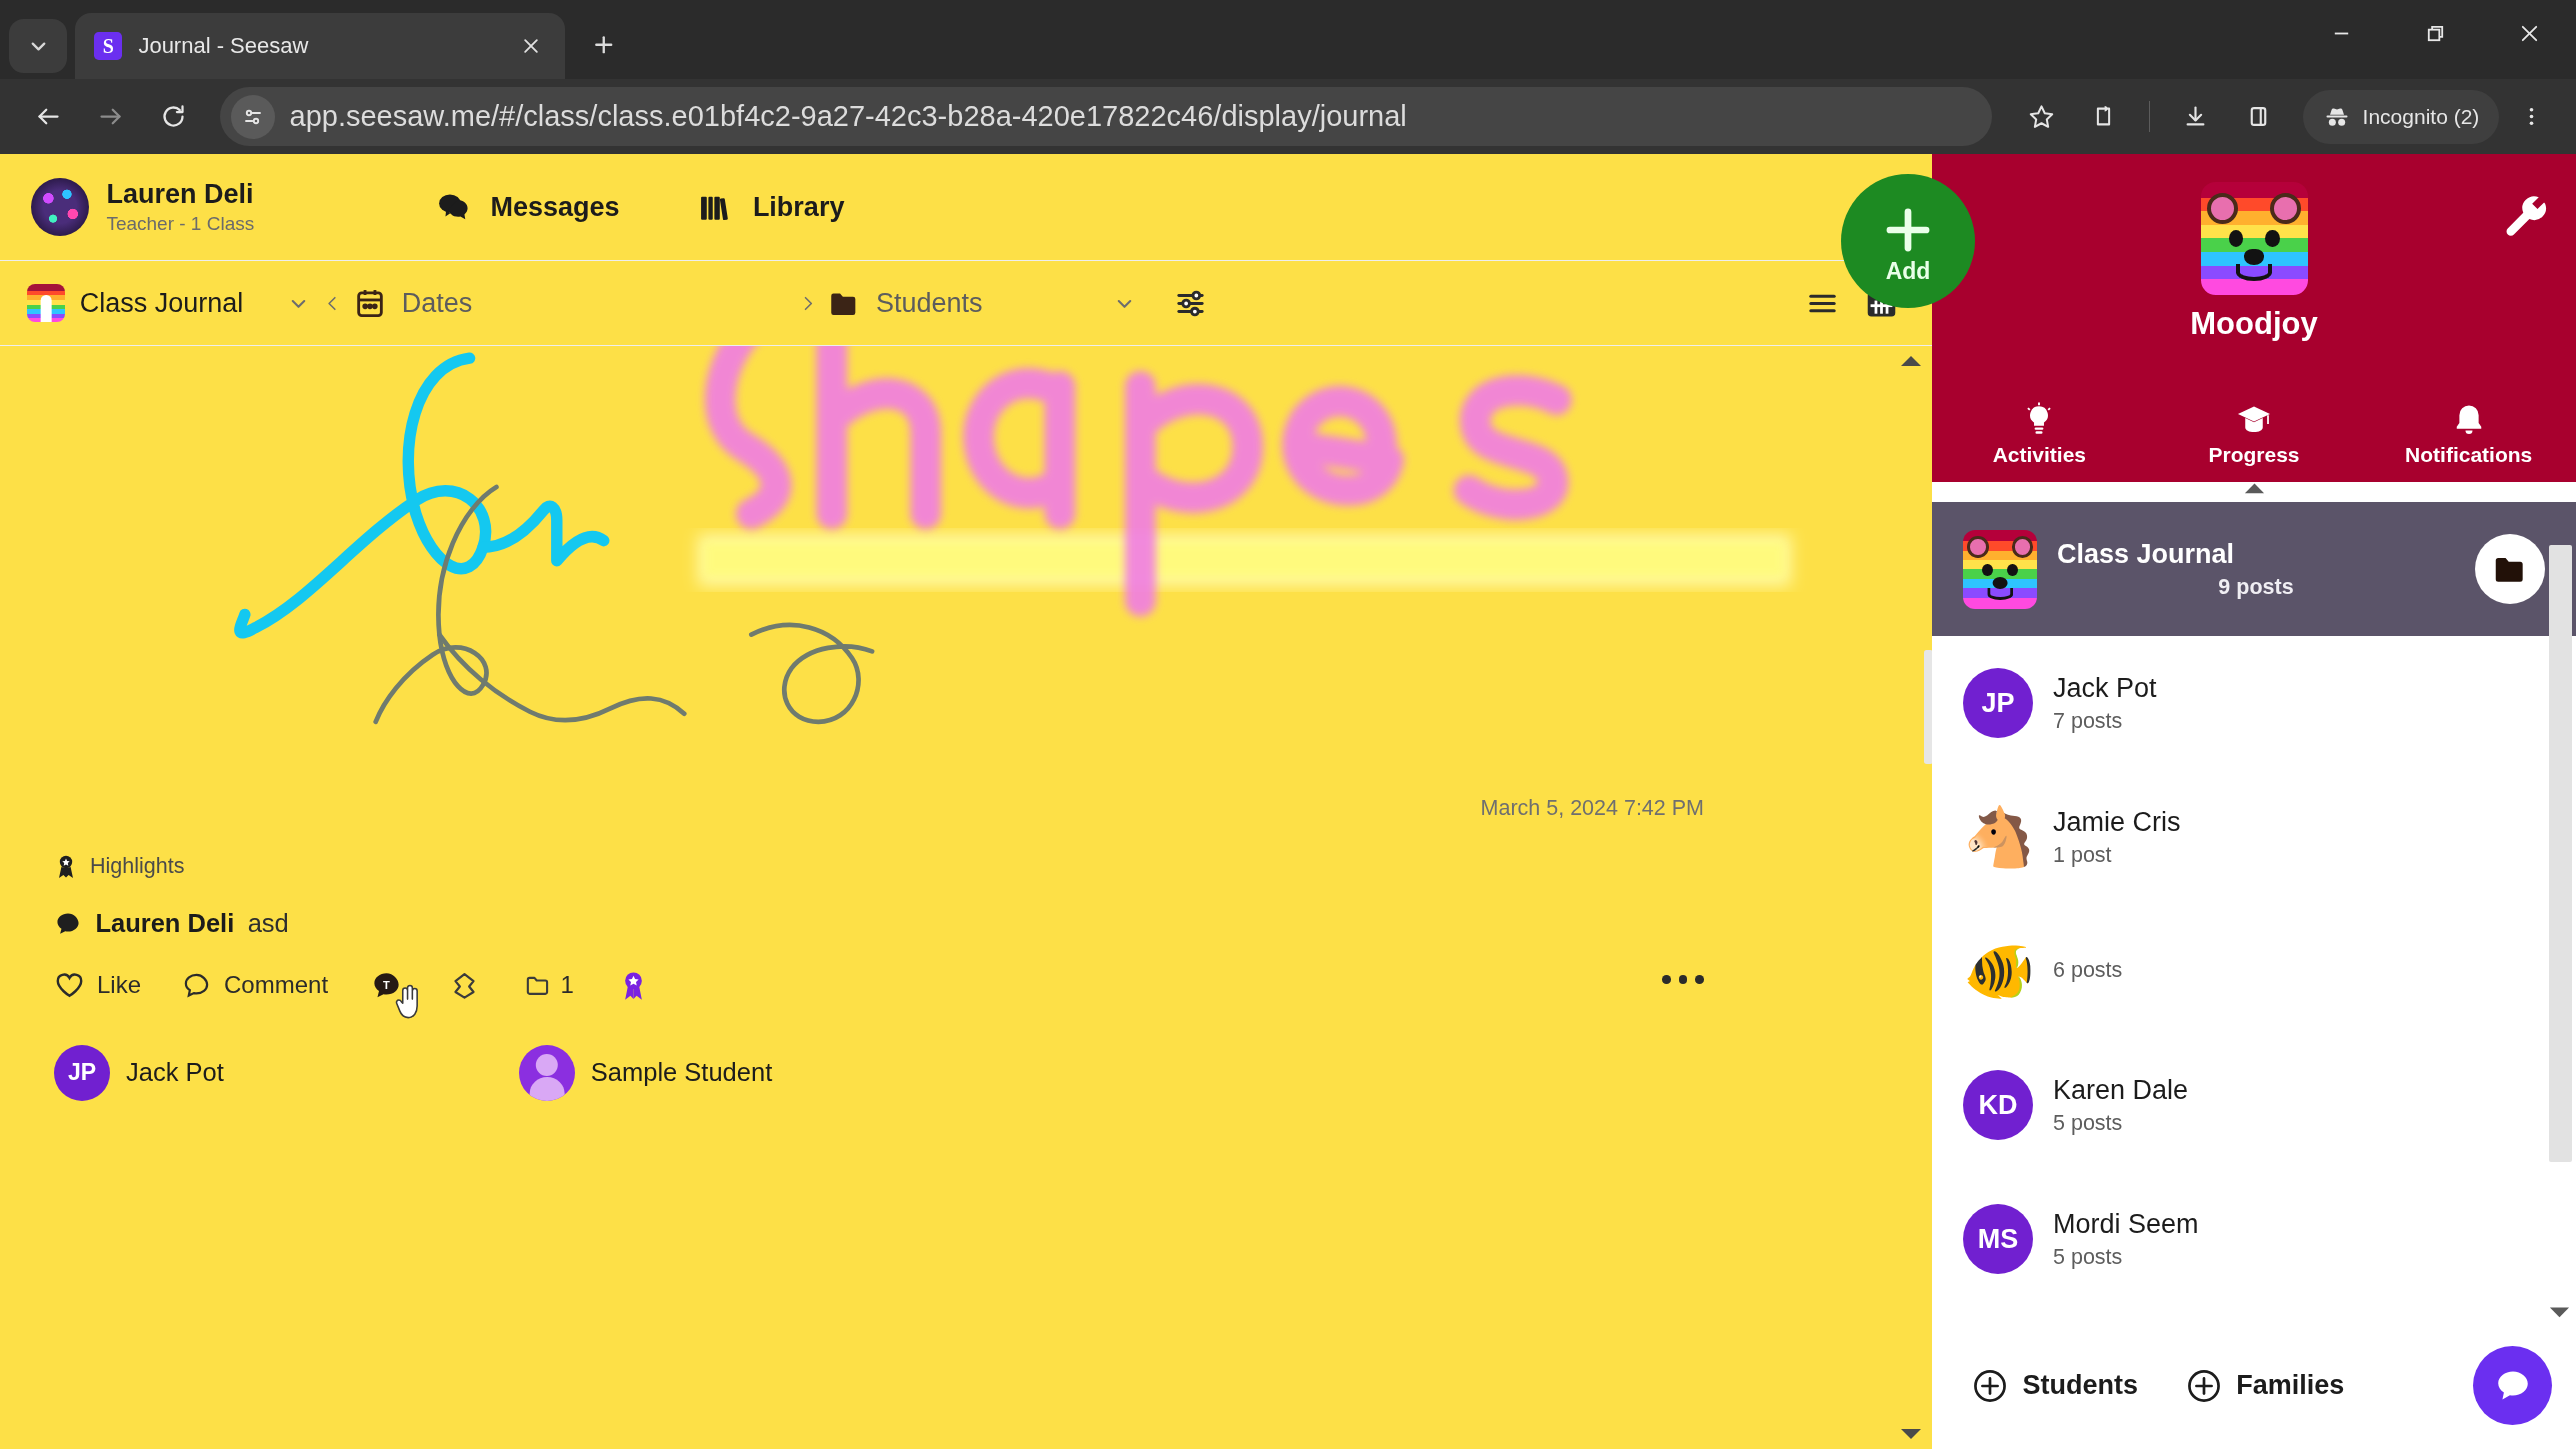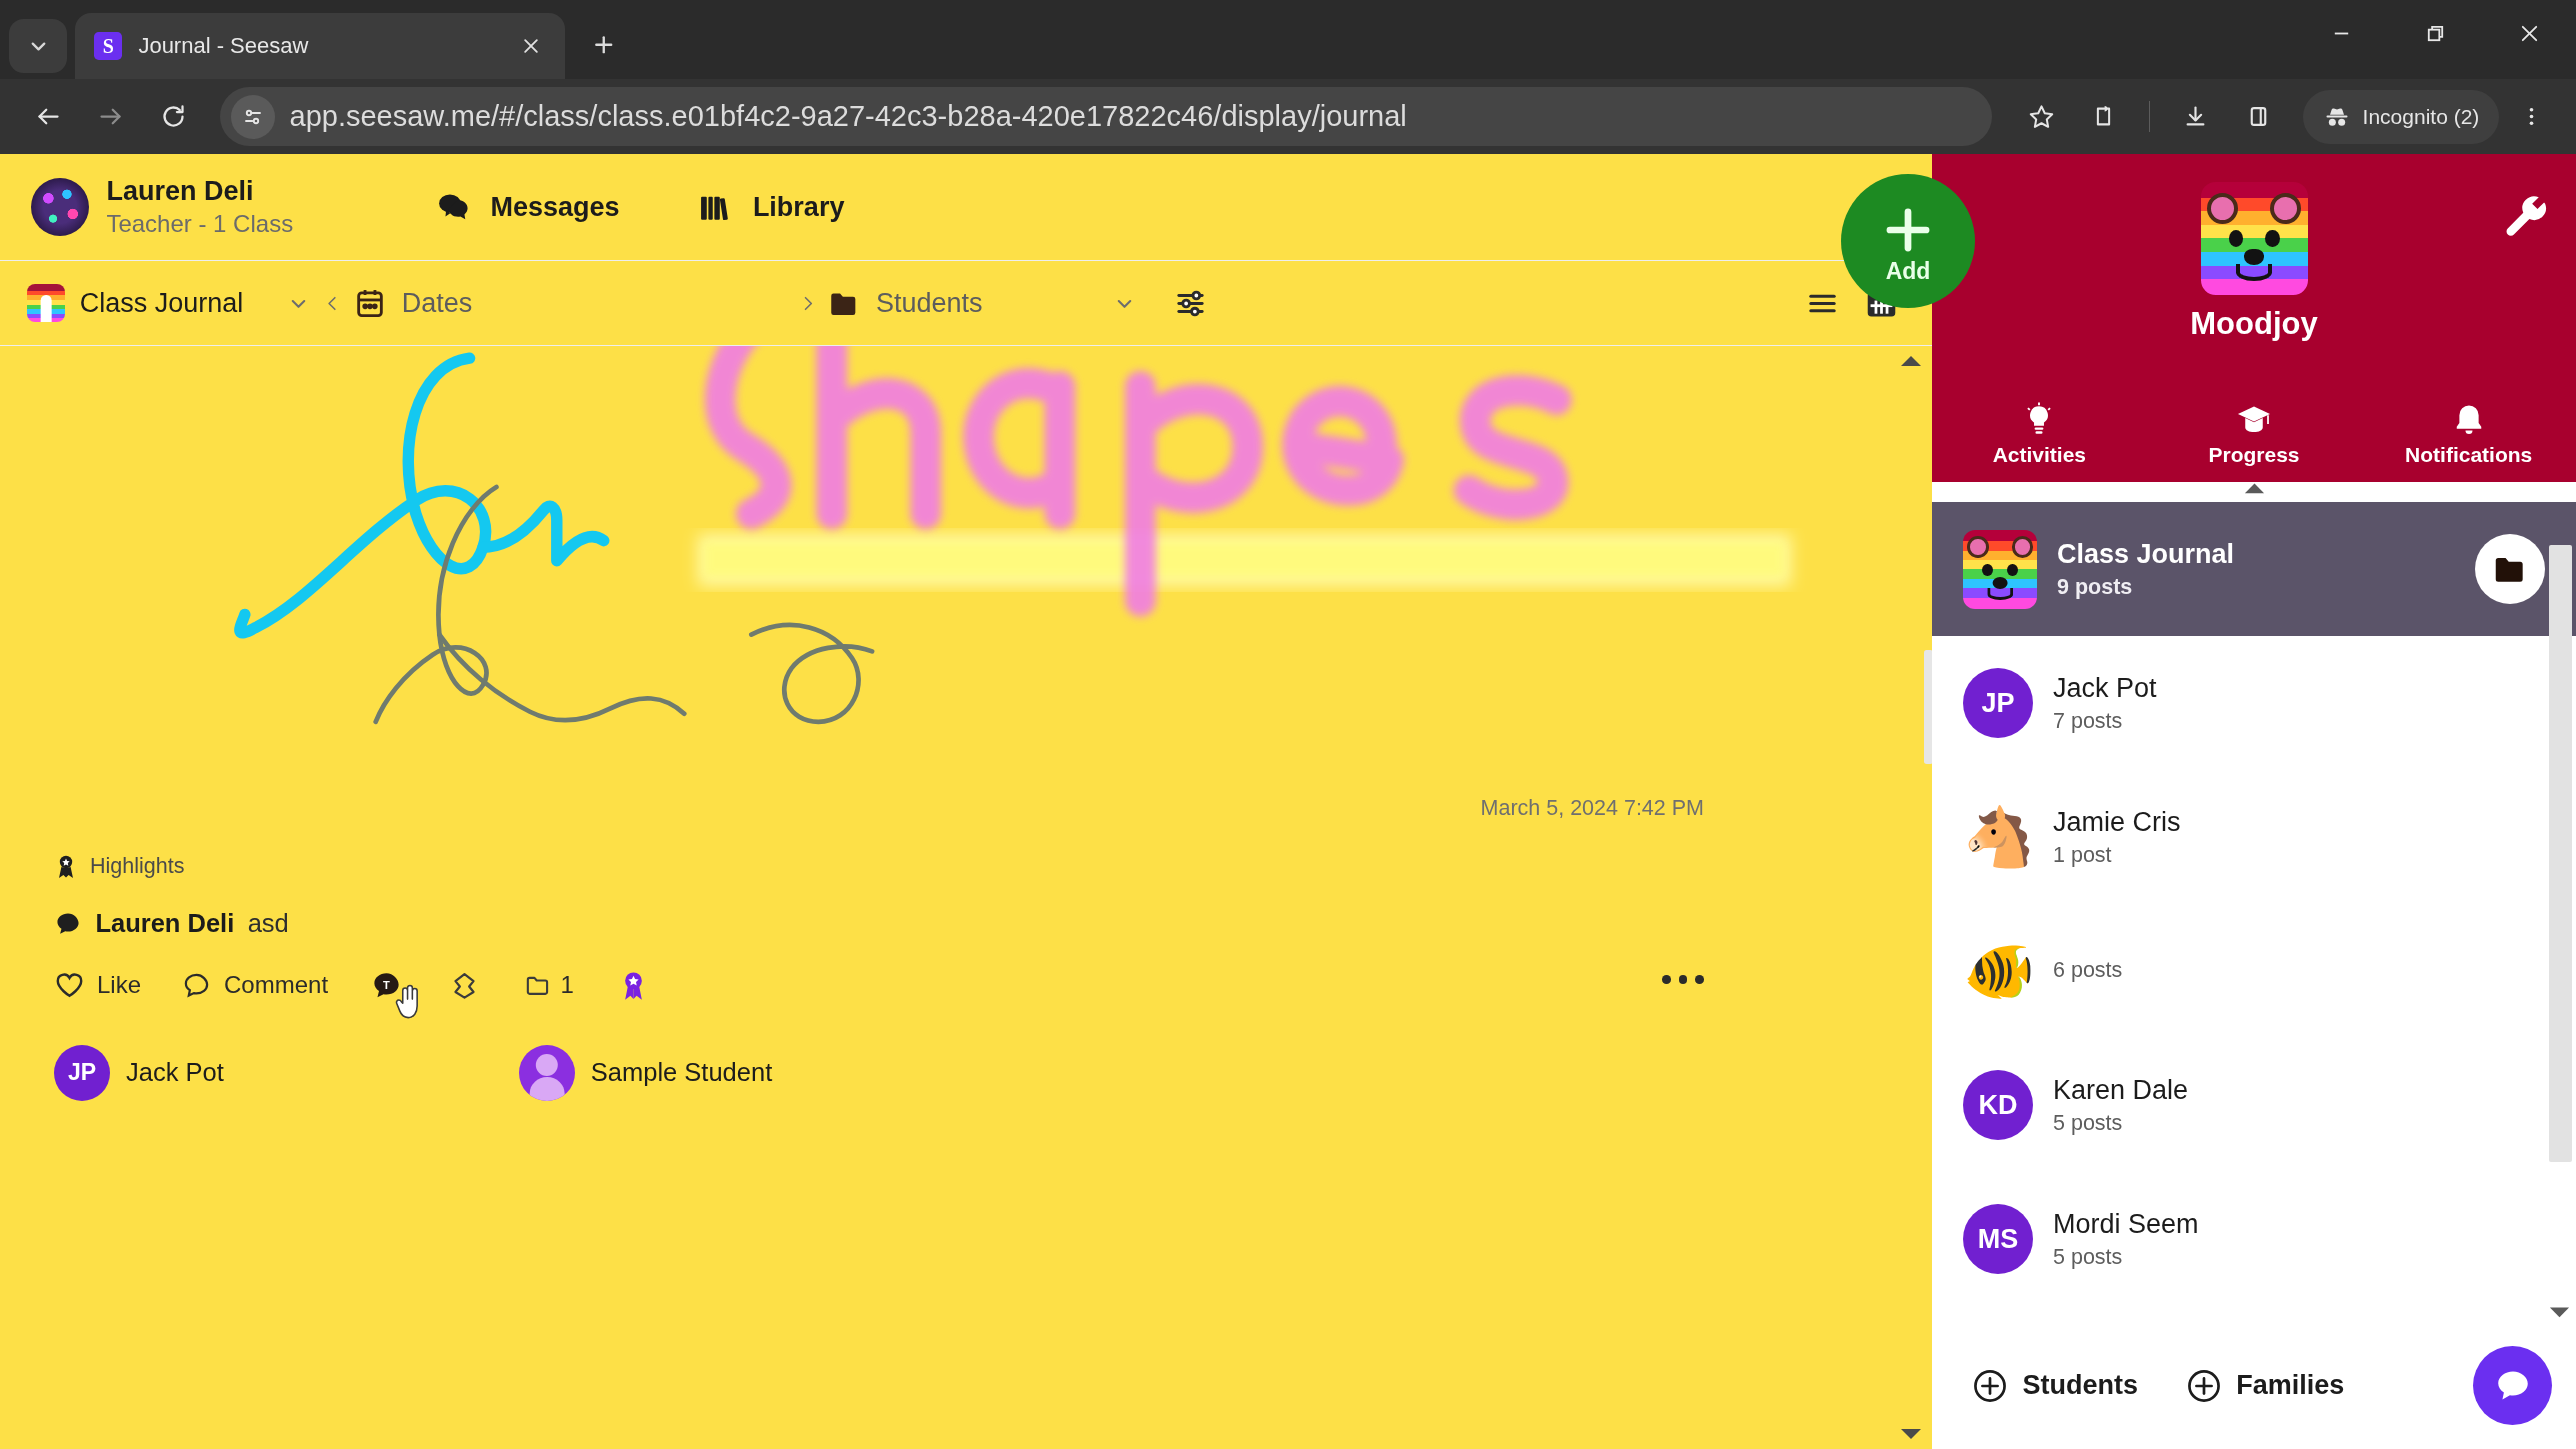--- a/index.html
+++ b/index.html
@@ -104,21 +104,21 @@
     width: 58px; height: 58px; border-radius: 50%; flex: 0 0 auto;
     background:
       radial-gradient(circle at 30% 35%, #d14bff 0 9%, transparent 10%),
       radial-gradient(circle at 62% 28%, #2ec4ff 0 8%, transparent 9%),
       radial-gradient(circle at 72% 62%, #ff47b0 0 9%, transparent 10%),
       radial-gradient(circle at 38% 70%, #41f0c0 0 7%, transparent 8%),
       radial-gradient(circle at 50% 50%, #4a2d7a 0 40%, #120a20 100%);
   }
   .teacher-txt { line-height: 1.25; }
   .teacher-name { font-size: 27px; font-weight: bold; color: #1c1c1c; }
-  .teacher-sub { font-size: 24px; color: #6b6b6b; }
+  .teacher-sub { font-size: 19px; color: #6b6b6b; }
 
   .hnav { display: flex; align-items: center; gap: 17.4px; margin-left: 16px; padding: 6.7px 12px; }
   .hnav svg { width: 38px; height: 35px; }
   .hnav span { font-size: 27px; font-weight: bold; color: #1c1c1c; }
   .hnav.library { margin-left: 54px; }
 
   .app-subbar {
     height: 85px; display: flex; align-items: center; padding: 0 27px;
     flex: 0 0 auto; border-bottom: 1.3px solid #eeeeee; gap: 0;
   }
@@ -253,21 +253,21 @@
 
   .e-av-init {
     width: 70px; height: 70px; border-radius: 50%; background: #7120d0; color: #fff;
     font-size: 27px; font-weight: bold; display: flex; align-items: center; justify-content: center; flex: 0 0 auto;
   }
   .e-av-emoji { width: 70px; height: 70px; font-size: 58px; line-height: 70px; text-align: center; flex: 0 0 auto; }
   .e-txt { line-height: 1.35; flex: 1 1 auto; min-width: 0;}
   .e-name { font-size: 27px; color: #1c1c1c; white-space: nowrap; }
   .e-posts { font-size: 21.5px; color: #5d5d5d; }
   .entry.selected .e-name { color: #ffffff; font-weight: bold; }
-  .entry.selected .e-posts { color: #f0eef3; font-weight: bold; }
+  .entry.selected .e-posts { color: #f0eef3; font-weight: bold; text-align: center; }
   .folder-chip {
     width: 70px; height: 70px; border-radius: 50%; background: #fff;
     display: flex; align-items: center; justify-content: center; flex: 0 0 auto;
   }
   .folder-chip svg { width: 42px; height: 38px; }
 
   .sb-scrollbar { position: absolute; right: 4px; top: 24px; width: 23px; bottom: 28px; }
   .sb-thumb { position: absolute; left: 0; top: 39px; width: 23px; height: 617px; background: #e2e2e2; border-radius: 2px;}
   .sb-arrow-dn { position: absolute; right: 5.4px; bottom: 2.7px; width: 23px; height: 14.8px;}
 

